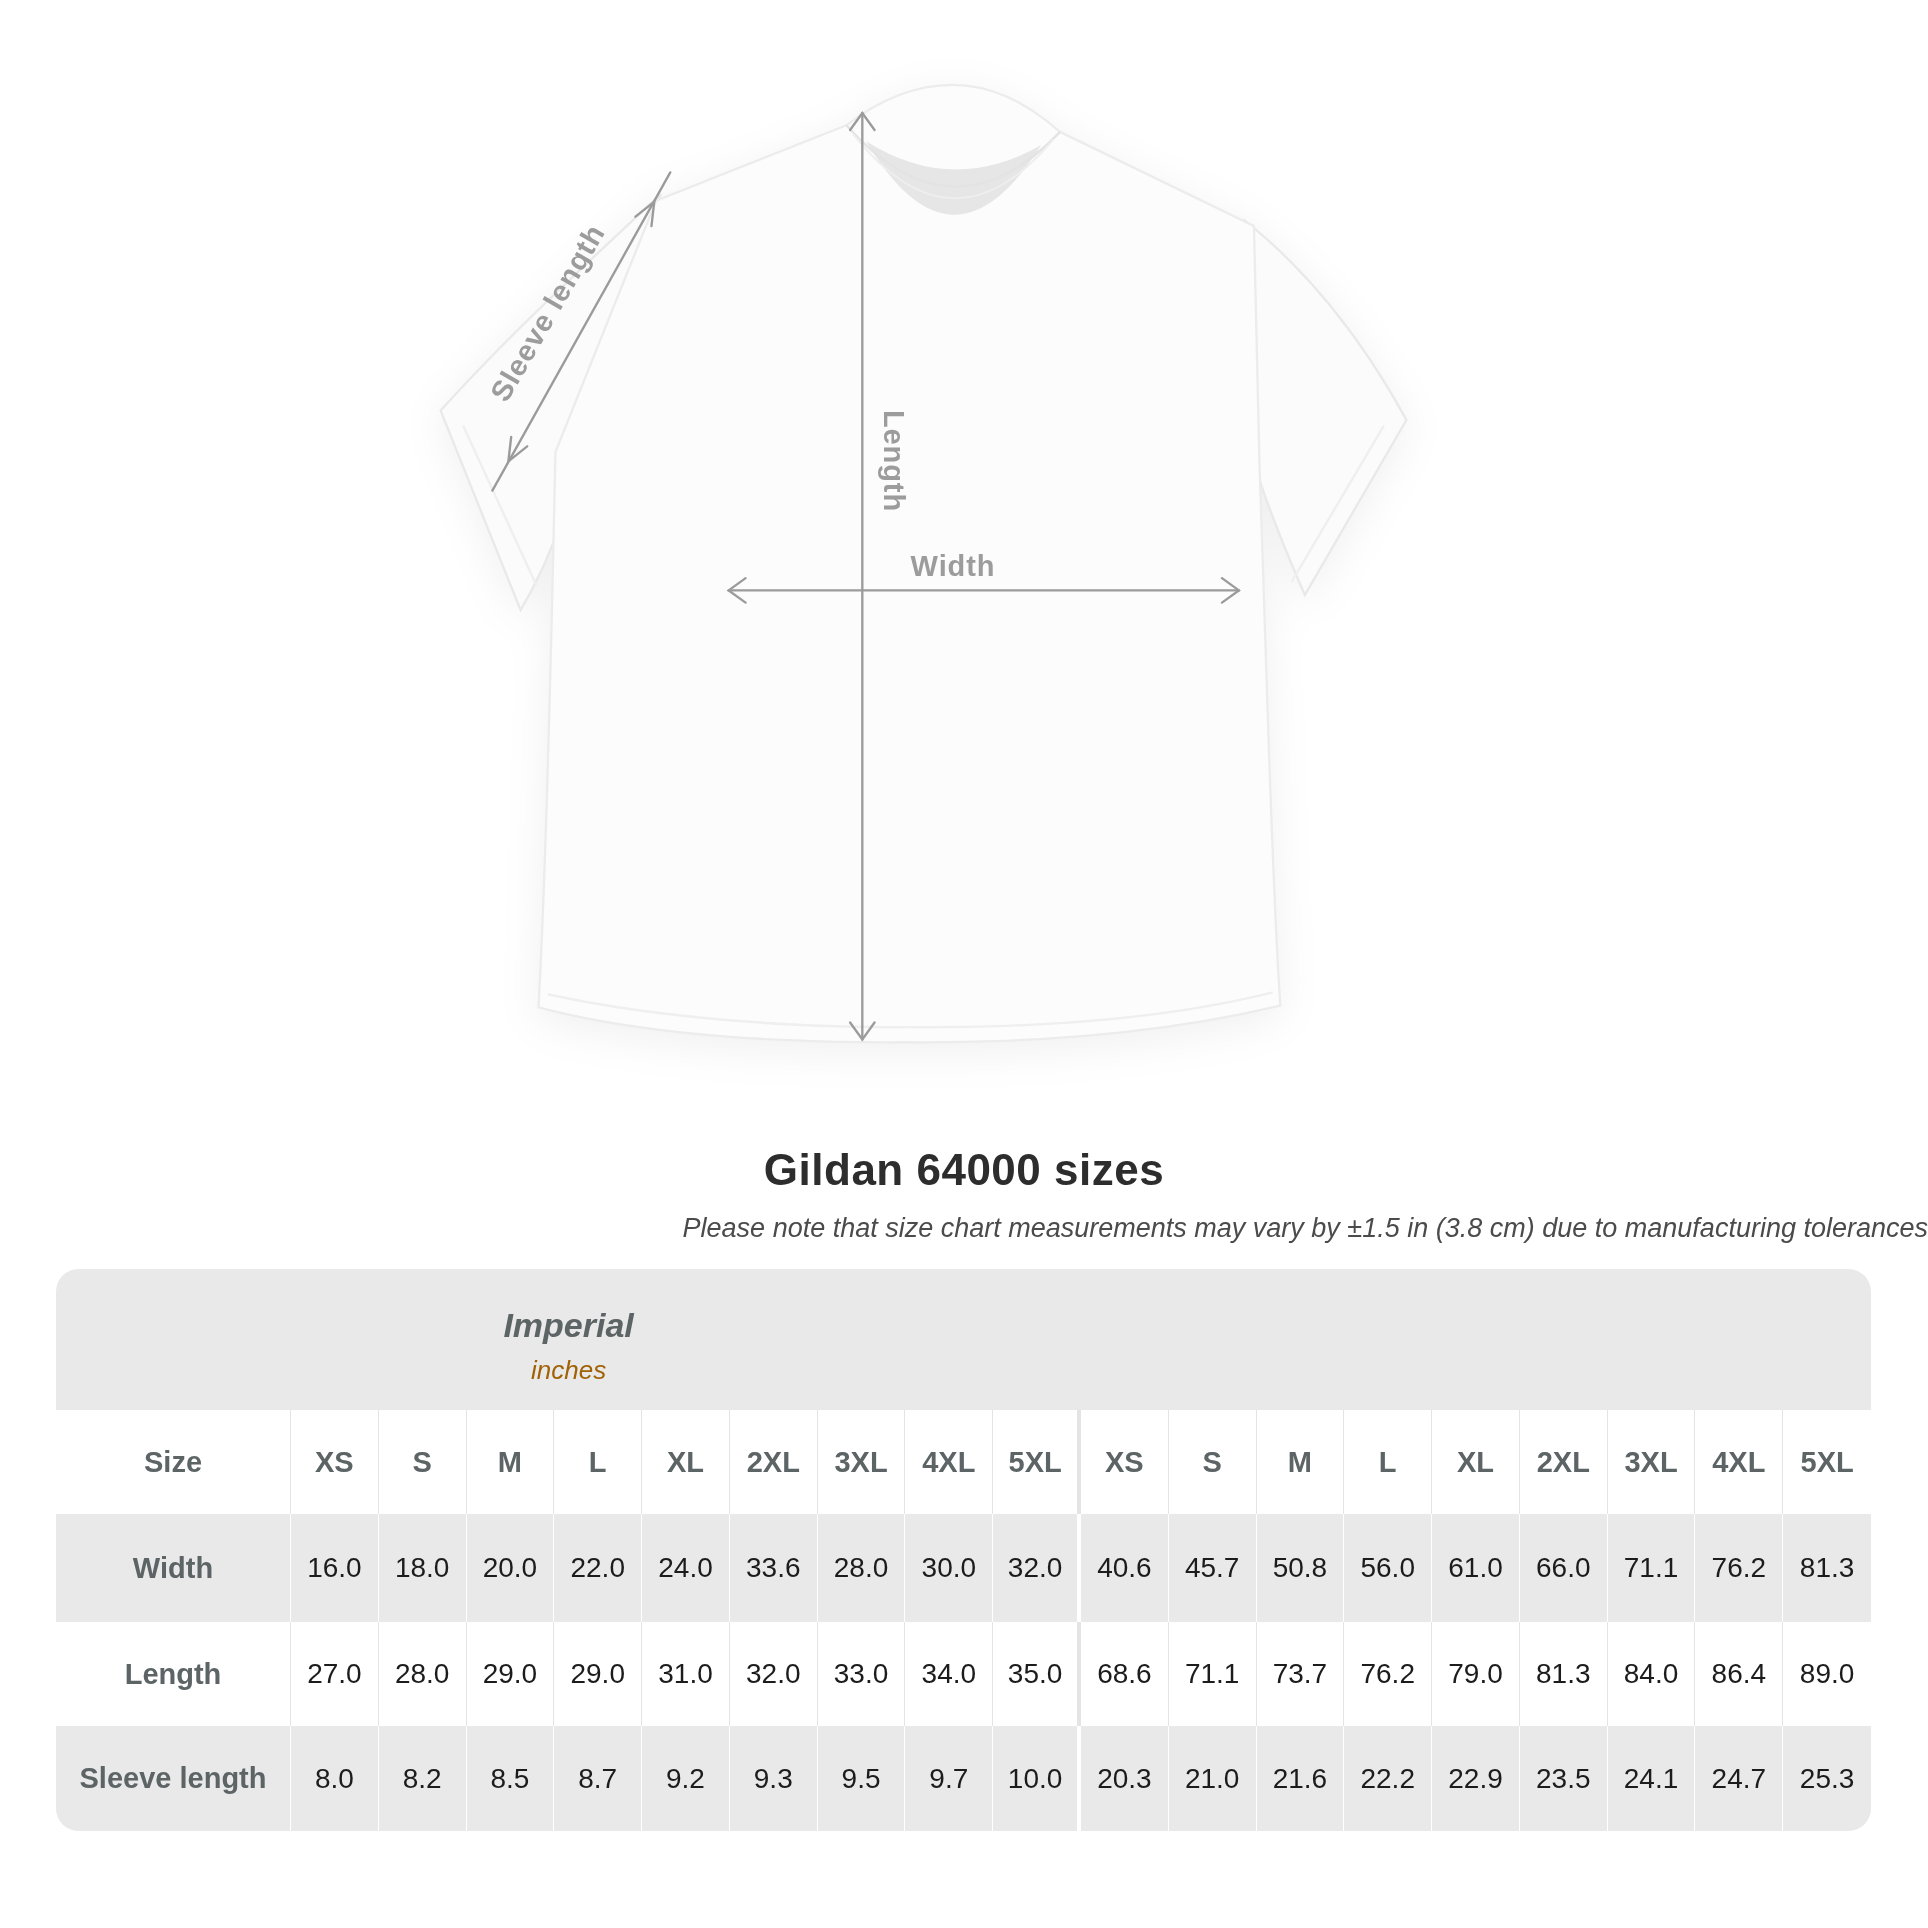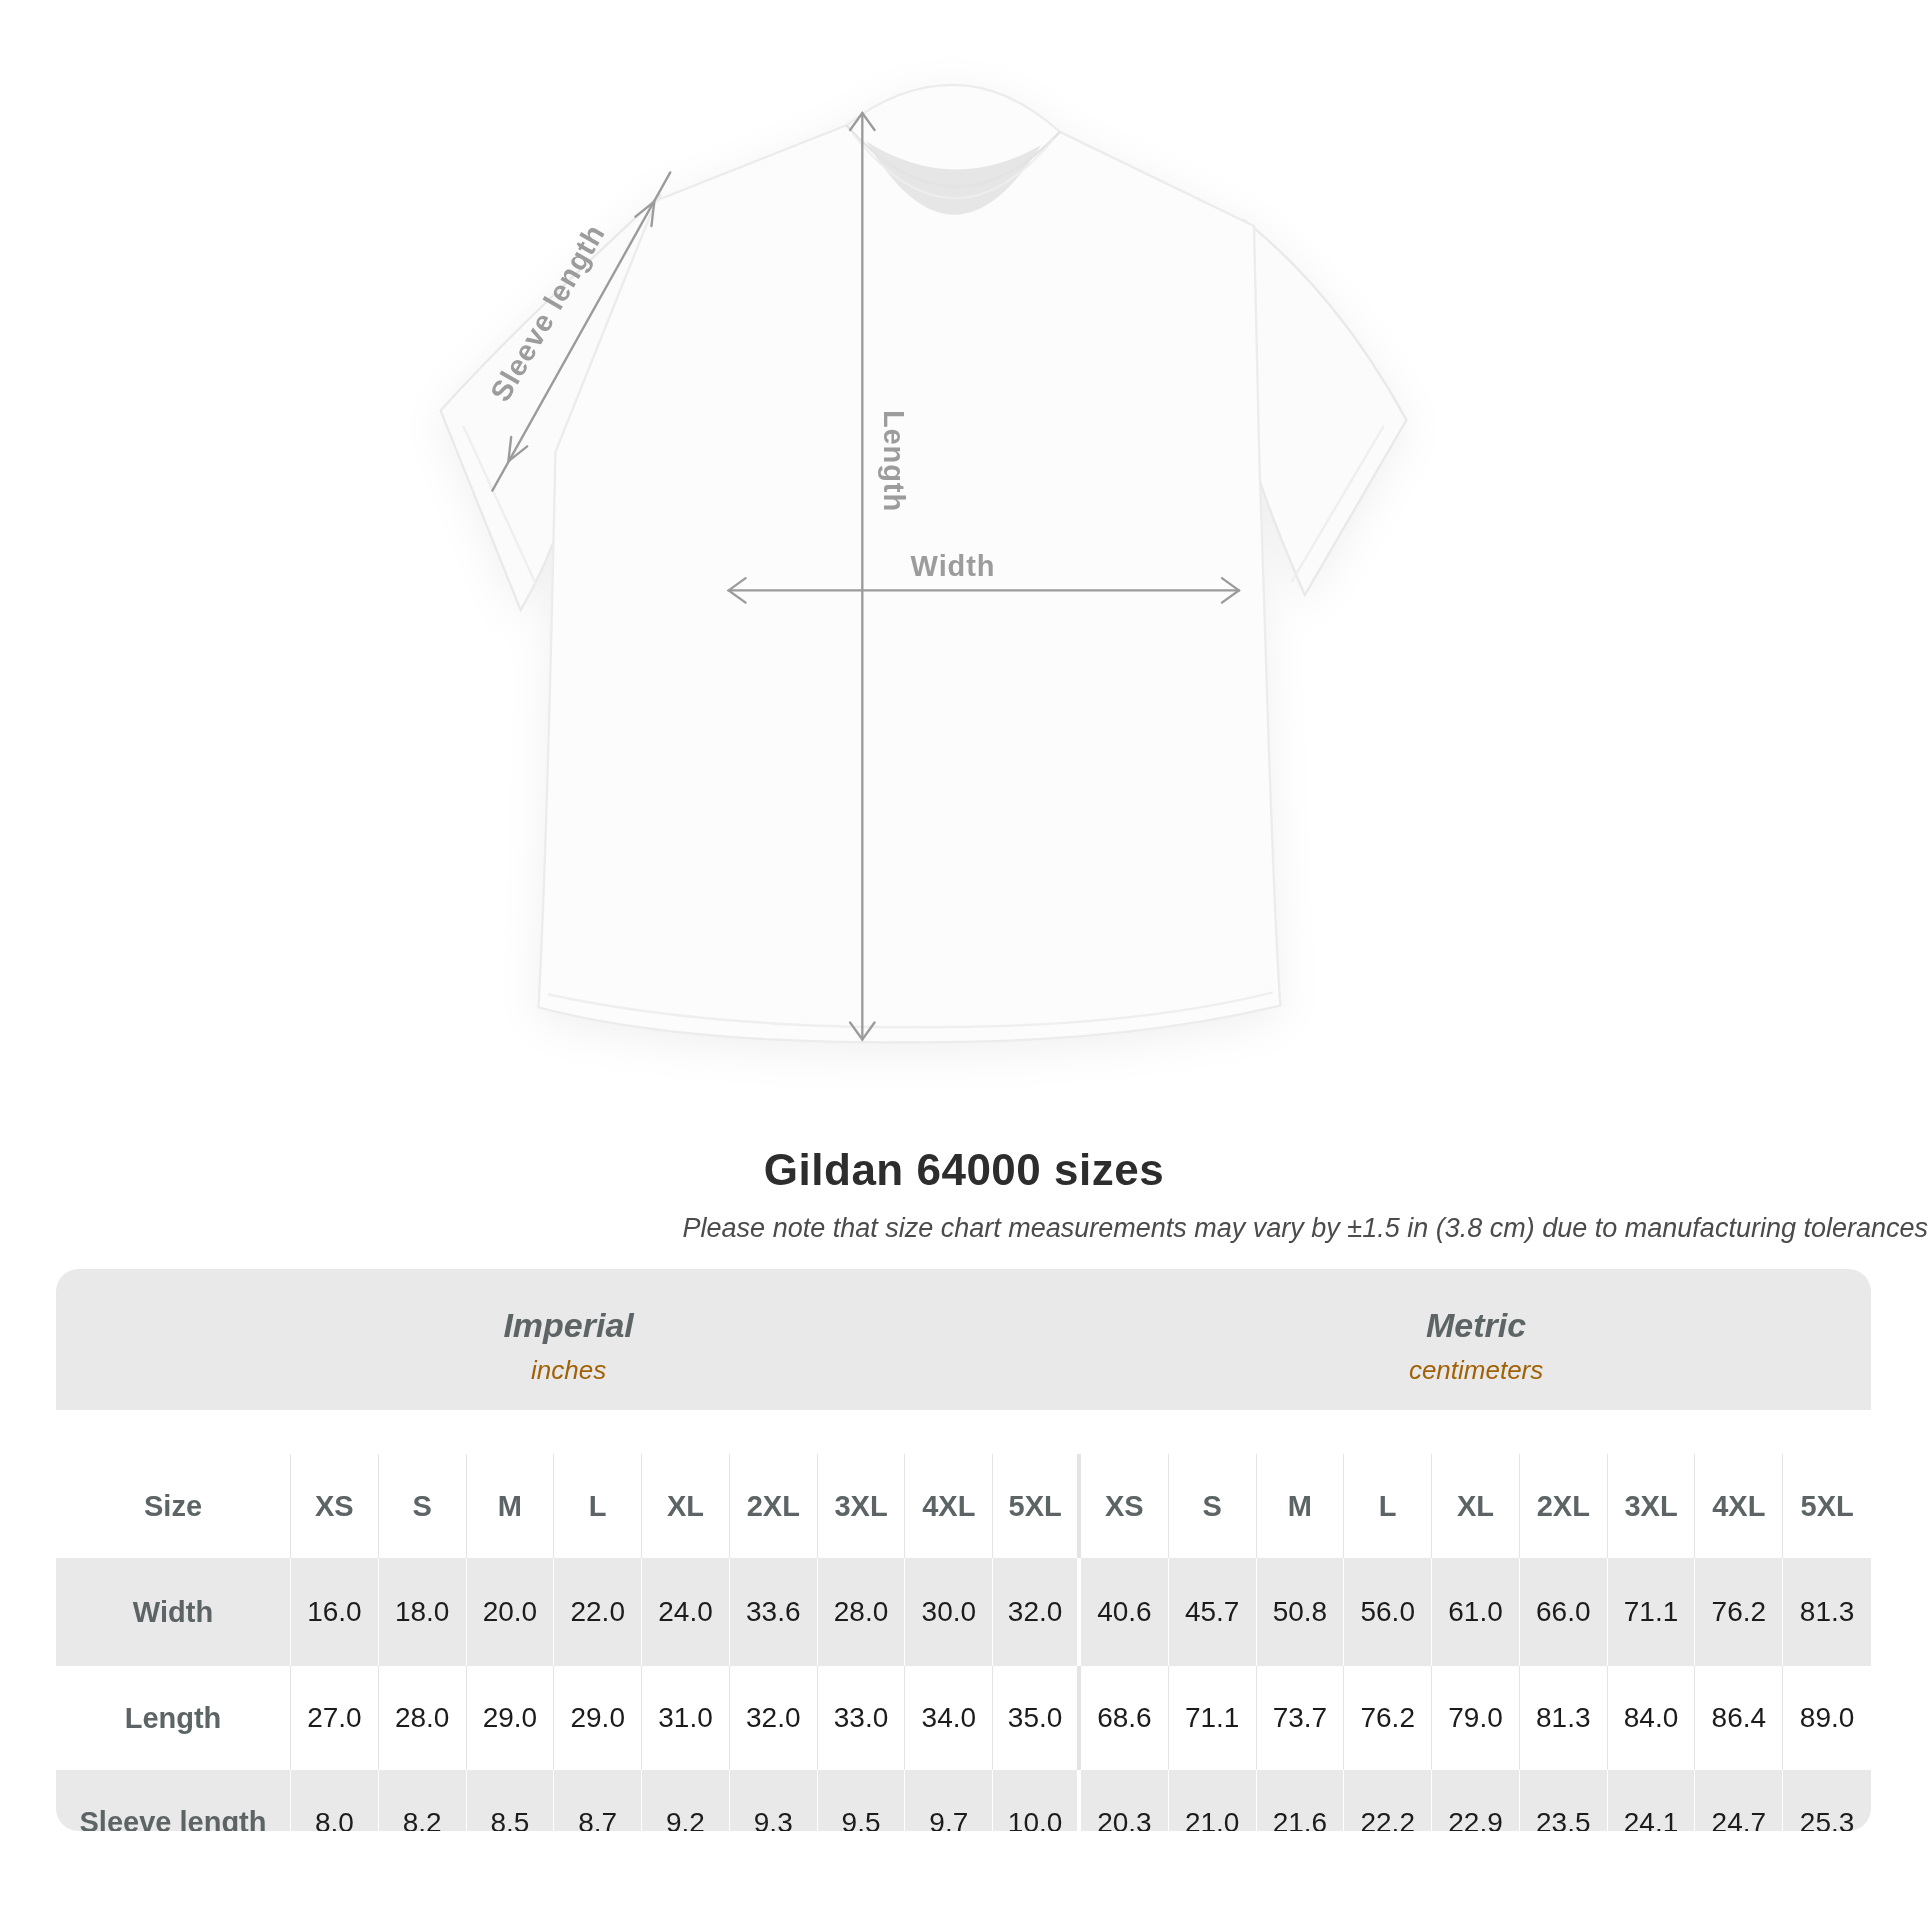--- a/index.html
+++ b/index.html
@@ -25,21 +25,21 @@
   
   #size-table{
     position:absolute;left:56px;top:1269px;width:1815px;height:562px;
     border-radius:22.6px;overflow:hidden;
   }
   .band{display:grid;grid-template-columns:1089fr 839fr;height:141px;background:#e9e9e9;}
   .band .sec{display:flex;flex-direction:column;align-items:center;justify-content:center;gap:9.4px;margin-top:13px;}
   .sec-name{font-size:34px;font-weight:bold;font-style:italic;color:#5d6466;}
   .sec-unit{font-size:26px;font-style:italic;color:#a16207;}
   .trow{display:grid;grid-template-columns:235px repeat(18,1fr);}
-  .r-sizes{height:104px;margin-top:44px;} .r-width{height:108px;} .r-length{height:104px;} .r-sleeve{height:105px;}
+  .r-sizes{height:104px;} .r-width{height:108px;} .r-length{height:104px;} .r-sleeve{height:105px;}
   .c{display:flex;align-items:center;justify-content:center;font-size:28px;color:#1c1c1c;}
   .w{background:#ffffff;border-right:1.9px solid #e4e4e4;}
   .g{background:#e9e9e9;border-right:1.9px solid #ffffff;}
   .ms{border-right-width:4.7px;}
   .le{border-right:none;}
   .hd{font-weight:bold;color:#5d6466;font-size:29px;}
 </style>
 </head>
 <body>
 
@@ -96,24 +96,20 @@
 
   <div class="title">Gildan 64000 sizes</div>
   <div class="note">Please note that size chart measurements may vary by ±1.5 in (3.8 cm) due to manufacturing tolerances</div>
 
   <div id="size-table">
 
     <div class="band">
       <div class="sec">
         <div class="sec-name">Imperial</div>
         <div class="sec-unit">inches</div>
-      </div>
-      <div class="sec">
-        <div class="sec-name">Metric</div>
-        <div class="sec-unit">centimeters</div>
       </div>
     </div>
 
     <div class="trow r-sizes">
       <div class="c w hd">Size</div>
       <div class="c w hd">XS</div>
       <div class="c w hd">S</div>
       <div class="c w hd">M</div>
       <div class="c w hd">L</div>
       <div class="c w hd">XL</div>

